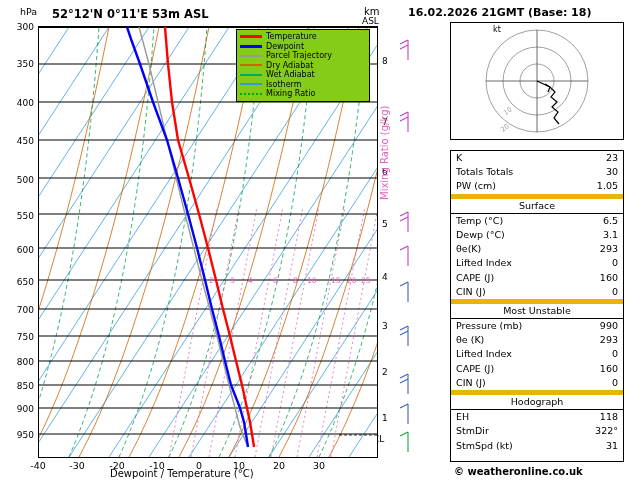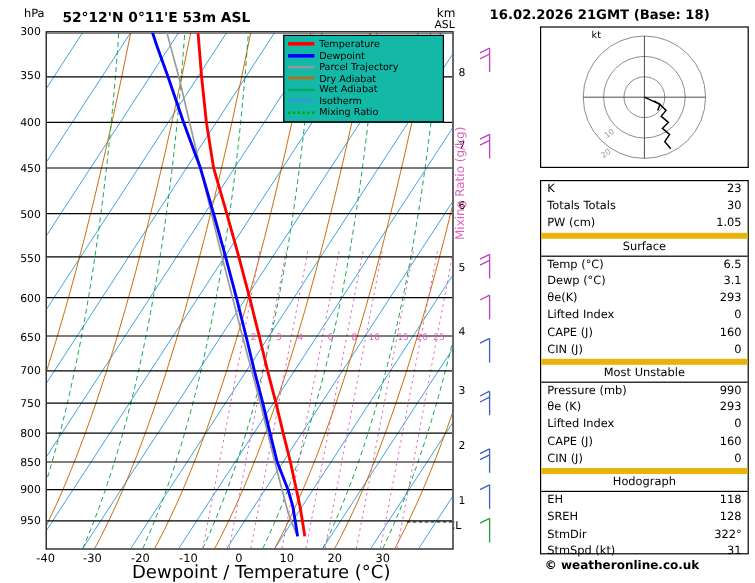--- a/index.html
+++ b/index.html
@@ -11,26 +11,26 @@
   #skewt{left:0;top:0;width:400px;height:486px;}
   #plotframe{left:38px;top:26px;width:340px;height:432px;border:1px solid #000;box-sizing:border-box;background:#fff;overflow:hidden;}
   #plotsvg{position:absolute;left:0;top:0;}
   .hpa-lbl{font-size:9px;color:#000;text-align:right;width:34px;}
   .km-lbl{font-size:9px;color:#000;}
   .xtick{font-size:9.5px;color:#000;text-align:center;width:30px;}
   #title-skew{left:52px;top:7px;font-size:11.5px;font-weight:bold;color:#000;white-space:nowrap;}
   #hpa-top{left:20px;top:6px;font-size:9.5px;color:#000;}
   #km-top{left:364px;top:6px;font-size:10px;color:#000;}
   #asl-top{left:362px;top:16px;font-size:9px;color:#000;}
-  #xaxis-title{left:110px;top:468px;font-size:15px;color:#000;}
+  #xaxis-title{left:110px;top:468px;font-size:10px;color:#000;}
   #mixlabel{left:379px;top:200px;font-size:10px;color:#e060c0;transform:rotate(-90deg);transform-origin:left top;white-space:nowrap;}
   #lcl{left:368px;top:434px;font-size:9px;color:#000;}
 
   
-  #legend{left:236px;top:29px;width:134px;background:#14b8a6;border:1px solid #000;padding:2px 3px;box-sizing:border-box;}
+  #legend{left:236px;top:29px;width:134px;background:#84cc16;border:1px solid #000;padding:2px 3px;box-sizing:border-box;}
   .lg-row{display:flex;align-items:center;height:9.5px;}
   .lg-swatch{width:22px;height:0;border-top-width:2px;border-top-style:solid;margin-right:4px;}
   .lg-txt{font-size:8px;color:#000;line-height:9.5px;white-space:nowrap;}
 
   
   #rightcol{left:404px;top:0;width:225px;height:486px;}
   #hodo-title{left:408px;top:6px;font-size:11px;font-weight:bold;color:#000;white-space:nowrap;}
   #hodobox{left:450px;top:22px;width:174px;height:118px;border:1px solid #000;background:#fff;box-sizing:border-box;overflow:hidden;}
   #kt{left:4px;top:2px;font-size:8px;color:#000;margin-left:38px;}
 
@@ -338,24 +338,20 @@
         <span class="k">CIN (J)</span>
         <span class="v">0</span>
       </div>
 
     <div class="thead">Hodograph</div>
     <div class="trow">
         <span class="k">EH</span>
         <span class="v">118</span>
       </div>
     <div class="trow">
-        <span class="k">SREH</span>
-        <span class="v">128</span>
-      </div>
-    <div class="trow">
         <span class="k">StmDir</span>
         <span class="v">322°</span>
       </div>
     <div class="trow">
         <span class="k">StmSpd (kt)</span>
         <span class="v">31</span>
       </div>
   </div>
 
   <div id="credit" class="abs">© weatheronline.co.uk</div>

